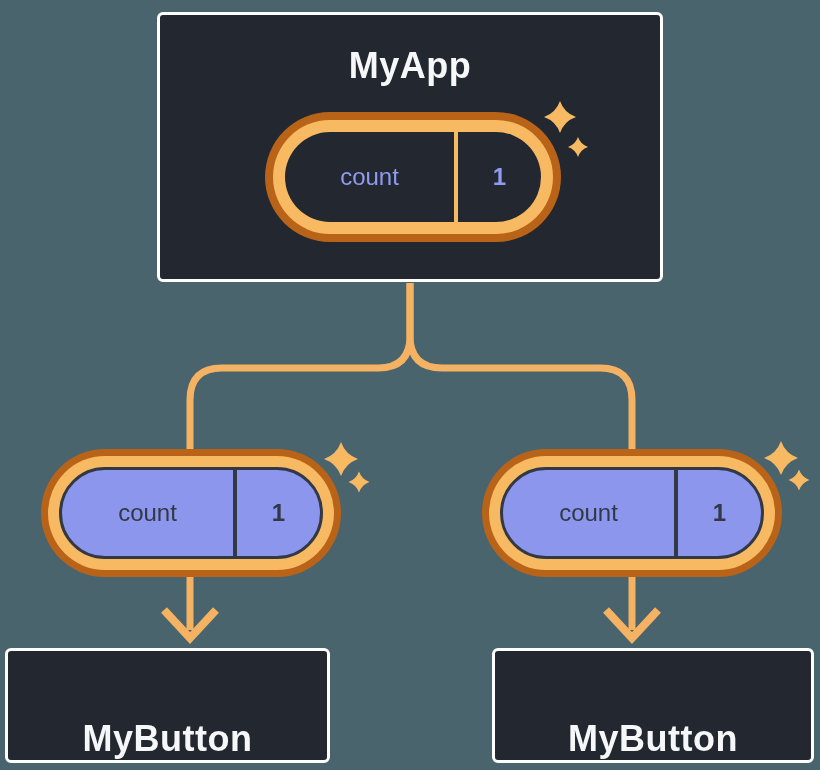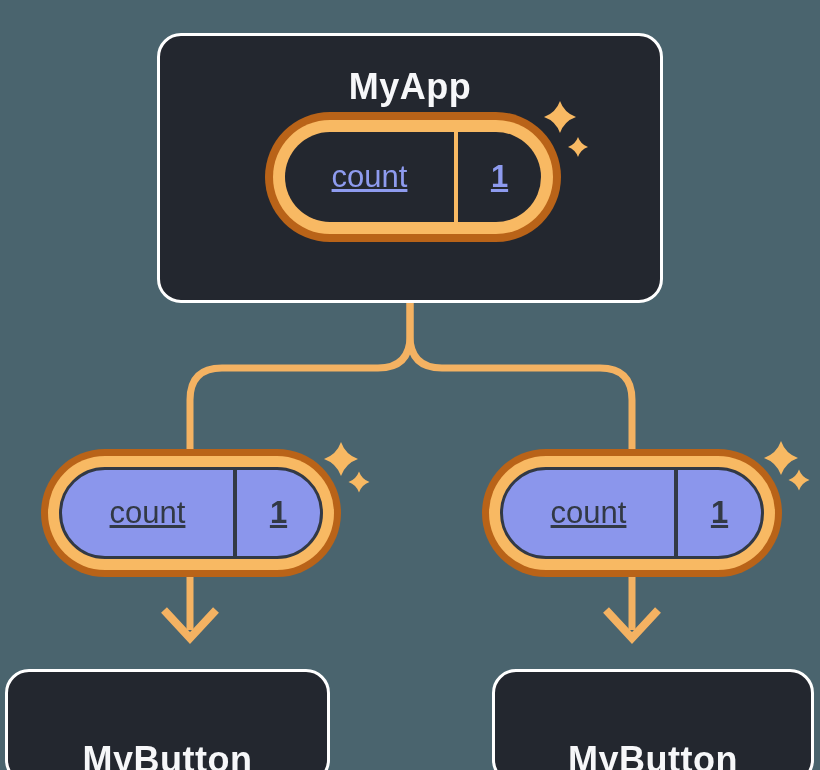--- a/index.html
+++ b/index.html
@@ -23,22 +23,21 @@
   .layer{position:absolute;left:0;top:0;z-index:0;}
   .layer.top{z-index:3;pointer-events:none;}
   .connector-path{stroke:var(--connector);stroke-width:7;fill:none;}
   .arrow-head{stroke:var(--connector);stroke-width:8;fill:none;stroke-linejoin:miter;}
   .sparkle{fill:var(--orange-light);}
 
   .card{
     position:absolute;z-index:1;box-sizing:border-box;
     background:var(--card-bg);
     border:3px solid var(--card-border);
-    border-radius:24px;
-    margin-top:21px;
+    border-radius:6px;
   }
   .card-title{
     color:var(--text-light);
     font-size:36px;font-weight:600;letter-spacing:.5px;
     text-align:center;
   }
   #card-root{left:157px;top:12px;width:506px;height:270px;}
   #card-root .card-title{padding-top:30px;}
   .button-card{display:flex;align-items:flex-end;justify-content:center;}
   #card-btn-left{left:5px;top:648px;width:325px;height:115px;}
@@ -55,21 +54,21 @@
   }
   .pill-purple{
     background:var(--purple-fill);
     border:3px solid var(--dark-on-purple);
     box-shadow:0 0 0 11px var(--orange-light),0 0 0 18px var(--orange-dark);
   }
   #pill-root{left:285px;top:132px;width:256px;height:90px;}
   #pill-left{left:59px;top:467px;width:264px;height:92px;}
   #pill-right{left:500px;top:467px;width:264px;height:92px;}
 
-  .cell{display:flex;align-items:center;justify-content:center;font-size:31px;text-decoration:underline;}
+  .cell{display:flex;align-items:center;justify-content:center;font-size:24px;}
   .cell.label{flex:1;}
   .cell.value{width:83px;font-weight:700;}
   .pill-dark .cell{color:var(--purple-text);}
   .pill-purple .cell{color:var(--dark-on-purple);}
   .pill-purple .cell.label{font-weight:500;}
   .divider{width:4px;}
   .divider-light{background:var(--orange-light);}
   .divider-dark{background:var(--dark-on-purple);}
 </style>
 </head>

